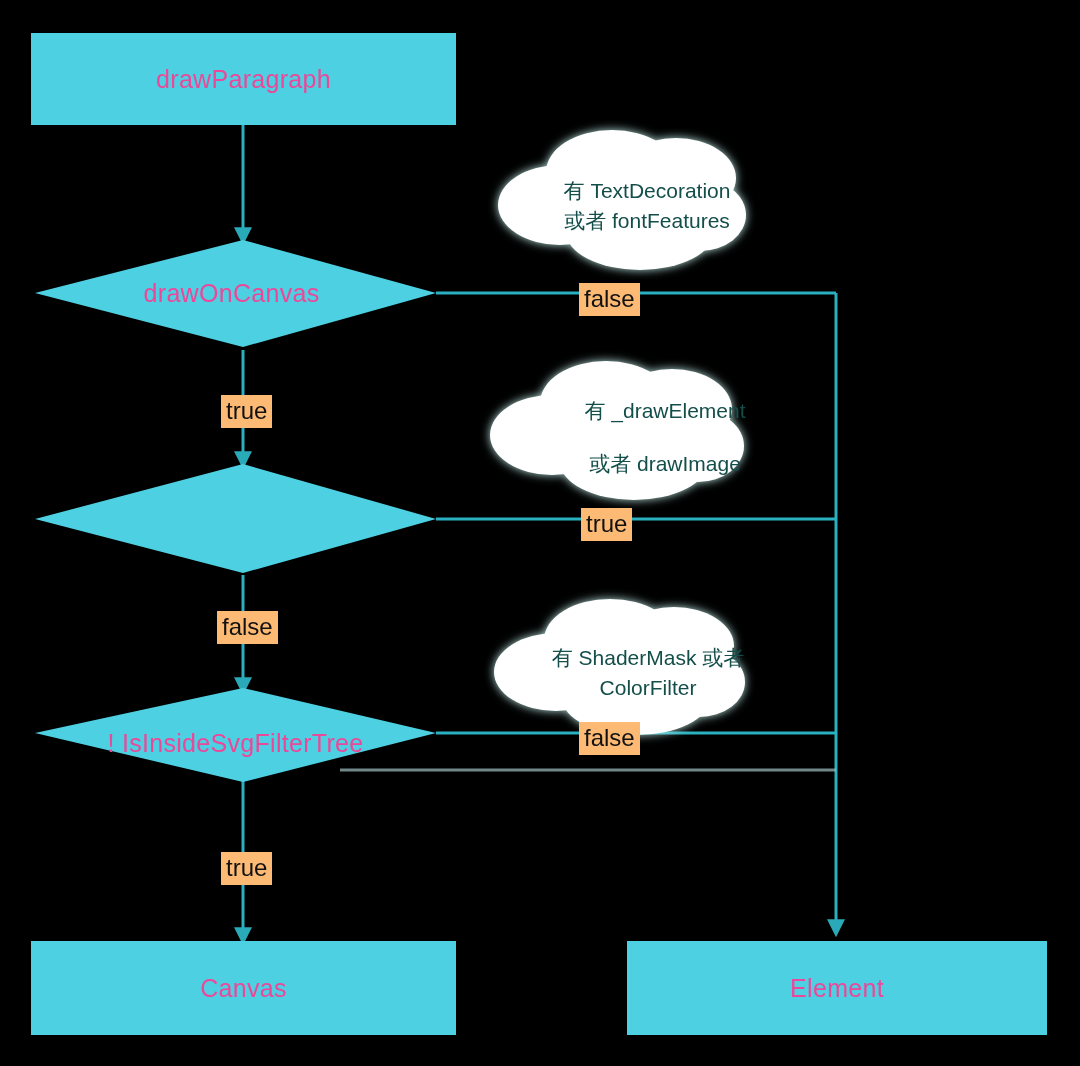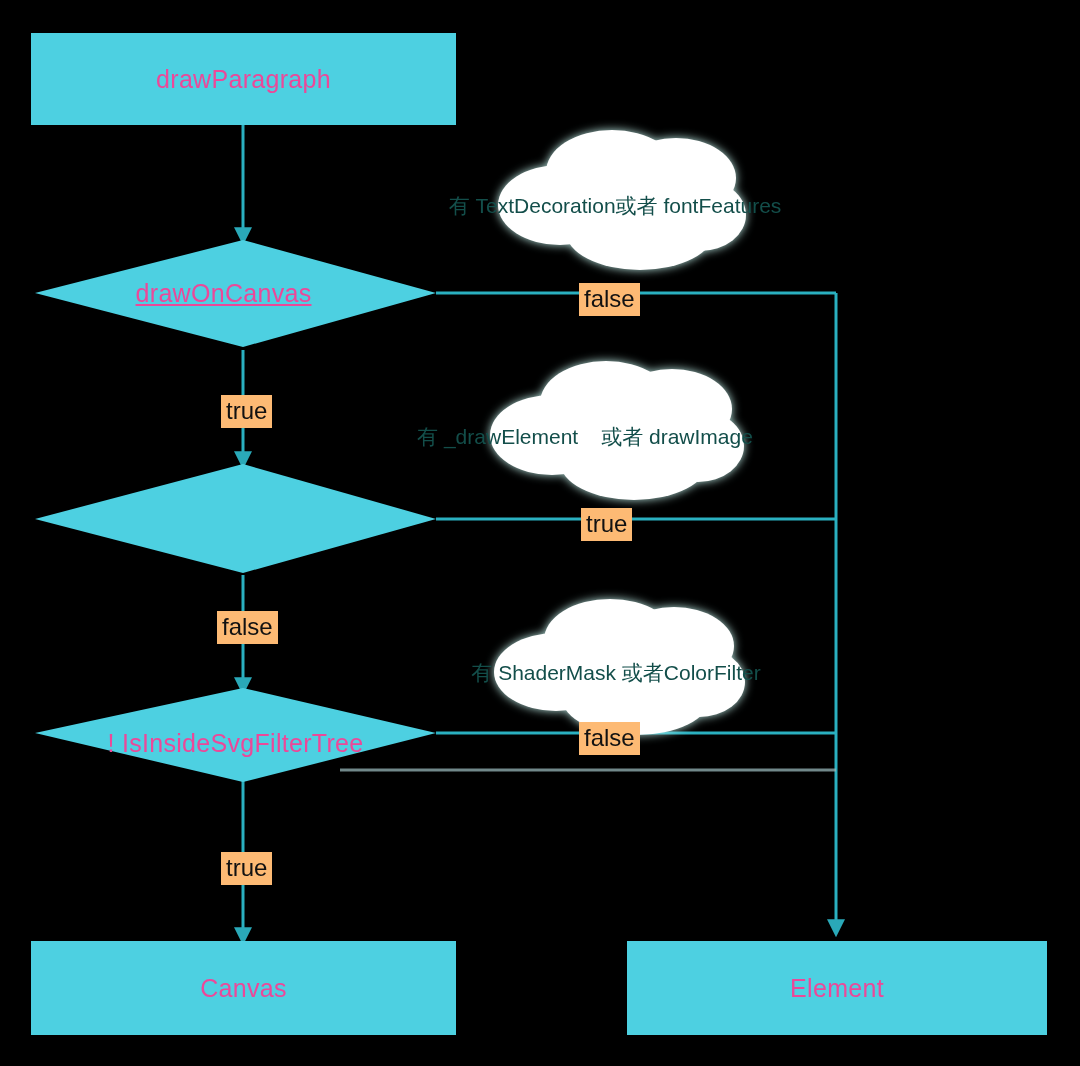--- a/index.html
+++ b/index.html
@@ -24,28 +24,29 @@
     position:absolute;
     background:#fdba74;
     color:#111111;
     font-size:24px;
     line-height:1;
     padding:4px 5px 5px 5px;
     white-space:nowrap;
   }
   .cloud-text{
     position:absolute;
-    display:flex;flex-direction:row;
+    display:flex;flex-direction:column;
     align-items:center;justify-content:center;
     color:#134e4a;
     font-size:21px;
     line-height:1.42;
     white-space:nowrap;
     text-align:center;
     pointer-events:none;
+    padding-left:32px;
   }
 </style>
 </head>
 <body>
 
 <div id="stage">
 
   <svg class="layer" viewBox="0 0 1080 1066" xmlns="http://www.w3.org/2000/svg">
     <defs>
       <filter id="cloudglow" x="-30%" y="-40%" width="160%" height="180%">
@@ -118,35 +119,35 @@
         <ellipse cx="674" cy="646" rx="60" ry="39"></ellipse>
         <ellipse cx="699" cy="682" rx="46" ry="35"></ellipse>
         <ellipse cx="636" cy="698" rx="74" ry="37"></ellipse>
         <rect x="517" y="646" width="190" height="54"></rect>
       </g>
     </g>
   </svg>
 
   <div class="node-label" style="left:31px;top:33px;width:425px;height:92px;">drawParagraph</div>
 
-  <div class="node-label" style="left:23px;top:268px;width:401px;height:50px;text-decoration:underline;">drawOnCanvas</div>
+  <div class="node-label" style="left:31px;top:268px;width:401px;height:50px;">drawOnCanvas</div>
 
 
   <div class="node-label" style="left:35px;top:718px;width:401px;height:50px;">! IsInsideSvgFilterTree</div>
 
   <div class="node-label" style="left:31px;top:941px;width:425px;height:94px;">Canvas</div>
 
   <div class="node-label" style="left:627px;top:941px;width:420px;height:94px;">Element</div>
 
   <div class="cloud-text" style="left:500px;top:170px;width:230px;height:72px;">
     <span>有 TextDecoration</span>
     <span>或者 fontFeatures</span>
   </div>
 
-  <div class="cloud-text" style="left:470px;top:401px;width:230px;height:72px;gap:23px;">
+  <div class="cloud-text" style="left:518px;top:401px;width:230px;height:72px;gap:23px;">
     <span>有 _drawElement</span>
     <span>或者 drawImage</span>
   </div>
 
   <div class="cloud-text" style="left:498px;top:637px;width:236px;height:72px;text-align:right;">
     <span>有 ShaderMask 或者</span>
     <span>ColorFilter</span>
   </div>
 
   <div class="edge-label" style="left:579px;top:283px;">false</div>

